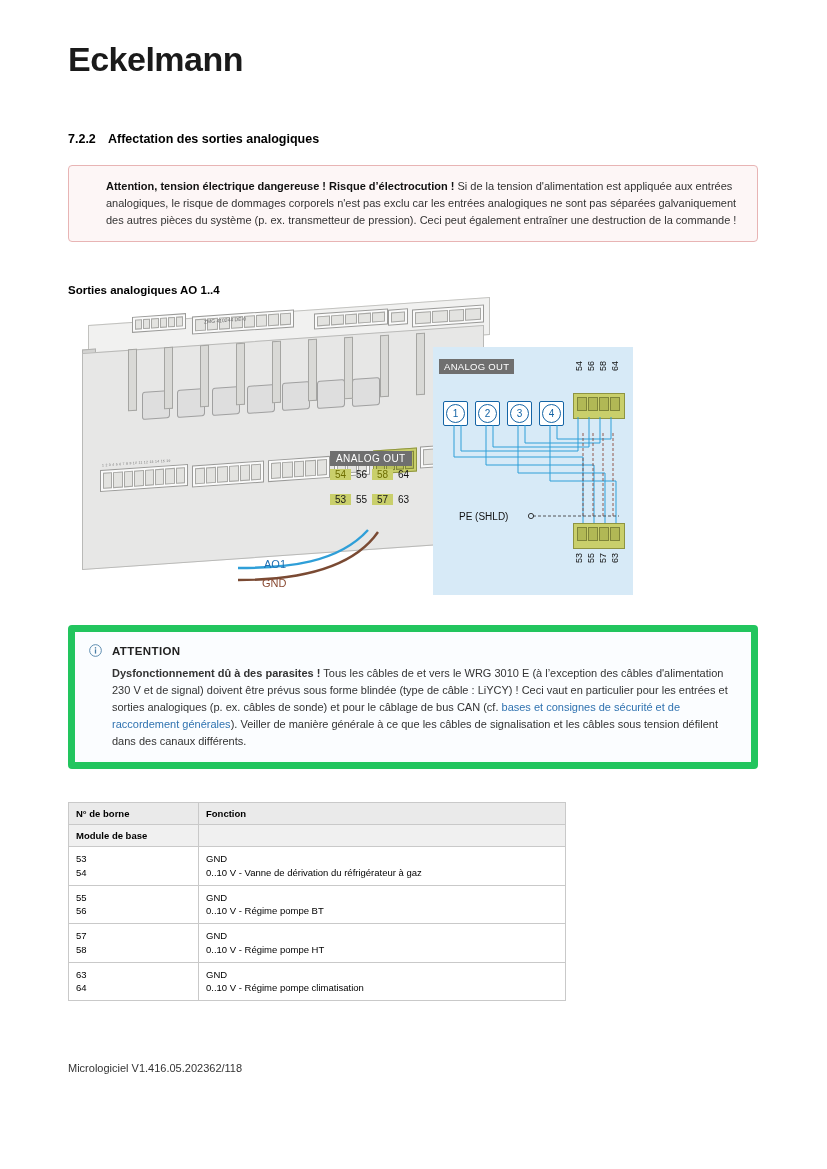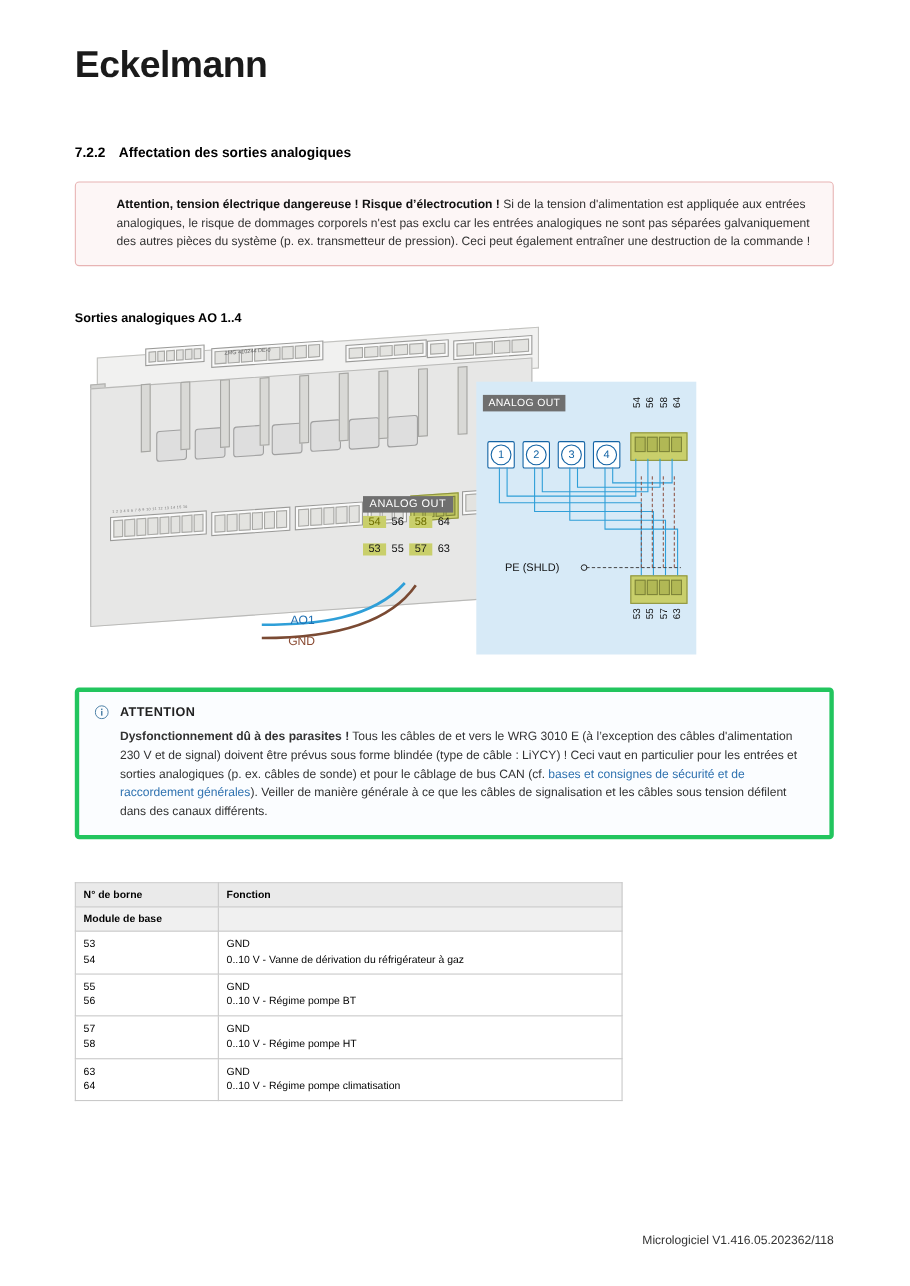--- a/index.html
+++ b/index.html
@@ -289,21 +289,21 @@
     color: #8a4b33;
   }
 
   
   .attention-box {
     position: absolute;
     left: 68px;
     top: 625px;
     width: 690px;
     box-sizing: border-box;
-    border: 4px solid #22c55e;
+    border: 7px solid #22c55e;
     border-radius: 4px;
     background: #fbfdff;
     padding: 12px 14px;
   }
   .attn-head {
     display: flex;
     align-items: center;
     gap: 10px;
     margin-bottom: 8px;
   }
@@ -353,26 +353,26 @@
     background: #f0f0f0;
     font-weight: bold;
   }
   .tbl td.c1 { width: 115px; }
   .tbl .ln { display: block; line-height: 1.45; }
 
   
   .footer {
     position: absolute;
     left: 68px;
-    top: 1122px;
+    top: 1062px;
     width: 690px;
     font-size: 11px;
     color: #333;
     display: flex;
-    justify-content: flex-end;
+    justify-content: flex-start;
   }
   .footer .mid { }
 </style>
 </head>
 <body>
 
 <div class="page">
 
   <div class="brand">Eckelmann</div>
 

